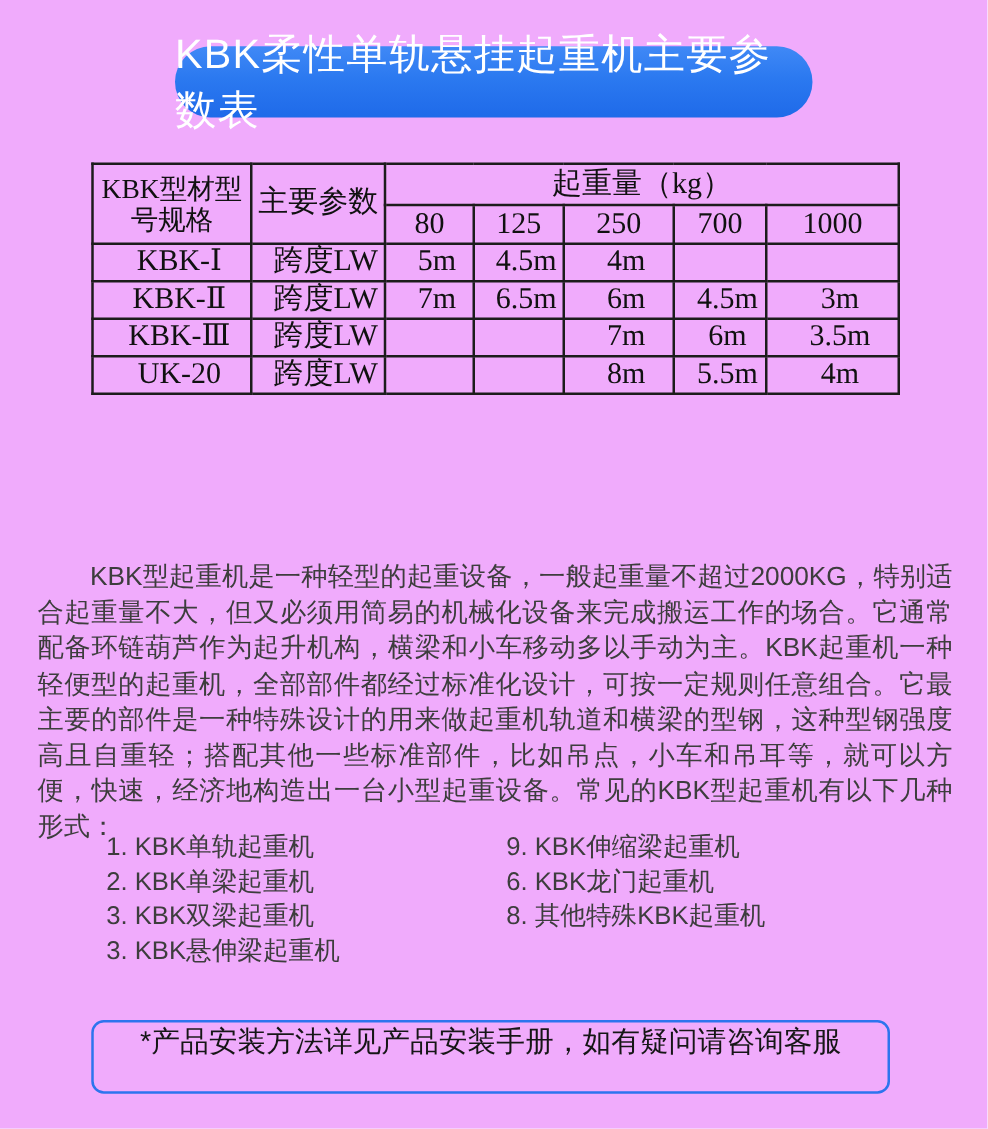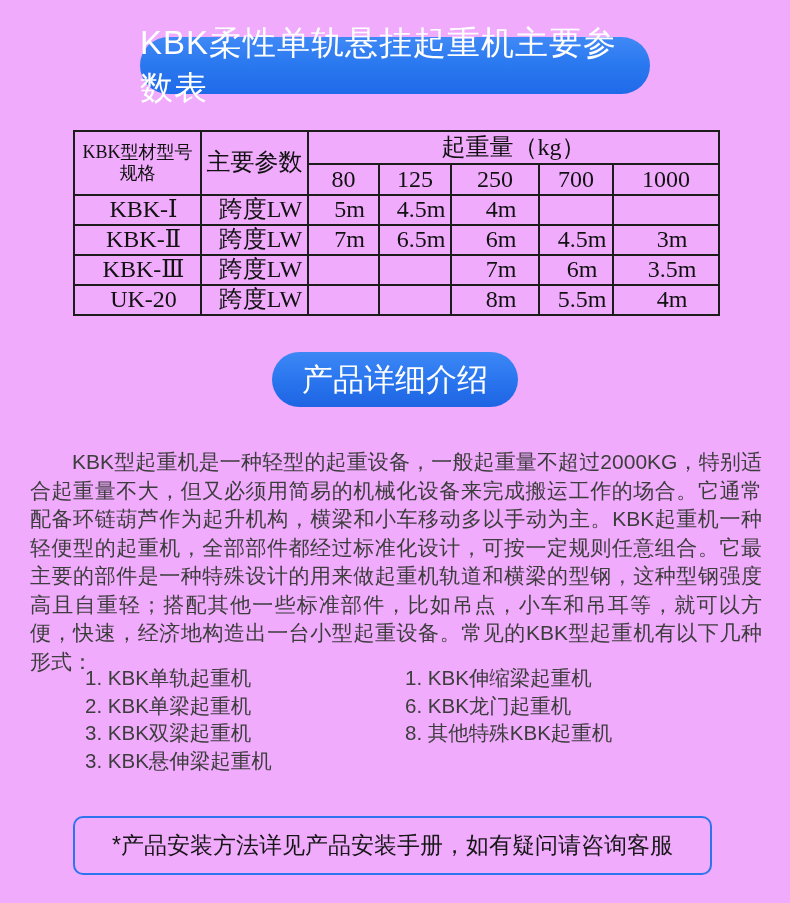--- a/index.html
+++ b/index.html
@@ -60,21 +60,21 @@
     color:#3d3d3d;
   }
   .types ul { margin:0; padding:0; list-style:none; }
   .types .col-left { width:320px; }
   .footer-note {
     position:absolute; top:816px; left:73px;
     width:639px; height:59px;
     box-sizing:border-box;
     border:2px solid var(--accent,#2d74ee);
     border-radius:10px;
-    display:flex; align-items:center; justify-content:center;
+    display:flex; justify-content:center;
     font-size:23px; color:#161616; font-weight:500;
   }
 </style>
 </head>
 <body>
 
 <div class="page">
 
   <div class="banner">
     <span>KBK柔性单轨悬挂起重机主要参数表</span>
@@ -85,21 +85,21 @@
       <col style="width:127px">
         <col style="width:107px">
       <col style="width:71px">
         <col style="width:72px">
         <col style="width:88px">
       <col style="width:74px">
         <col style="width:106px">
     </colgroup>
     <thead>
       <tr>
-        <th rowspan="2" style="font-size:18px">KBK型材型号规格</th>
+        <th rowspan="2" style="font-size:22px">KBK型材型号规格</th>
         <th rowspan="2" style="font-size:24px">主要参数</th>
         <th colspan="5" class="group-header">起重量（kg）</th>
       </tr>
       <tr class="cap-row">
         <th>80</th>
         <th>125</th>
         <th>250</th>
         <th>700</th>
         <th>1000</th>
       </tr>
@@ -137,35 +137,32 @@
         <td>跨度LW</td>
         <td></td>
         <td></td>
         <td>8m</td>
         <td>5.5m</td>
         <td>4m</td>
       </tr>
     </tbody>
   </table>
 
-  <button class="section-btn">
-    <span>产品详细介绍</span>
-  </button>
 
   <p class="intro">KBK型起重机是一种轻型的起重设备，一般起重量不超过2000KG，特别适合起重量不大，但又必须用简易的机械化设备来完成搬运工作的场合。它通常配备环链葫芦作为起升机构，横梁和小车移动多以手动为主。KBK起重机一种轻便型的起重机，全部部件都经过标准化设计，可按一定规则任意组合。它最主要的部件是一种特殊设计的用来做起重机轨道和横梁的型钢，这种型钢强度高且自重轻；搭配其他一些标准部件，比如吊点，小车和吊耳等，就可以方便，快速，经济地构造出一台小型起重设备。常见的KBK型起重机有以下几种形式：</p>
 
   <div class="types">
     <ul class="col-left">
       <li>1. KBK单轨起重机</li>
       <li>2. KBK单梁起重机</li>
       <li>3. KBK双梁起重机</li>
       <li>3. KBK悬伸梁起重机</li>
     </ul>
     <ul class="col-right">
-      <li>1. KBK伸缩梁起重机</li>
+      <li>9. KBK伸缩梁起重机</li>
       <li>6. KBK龙门起重机</li>
       <li>8. 其他特殊KBK起重机</li>
     </ul>
   </div>
 
   <div class="footer-note">
     <span>*产品安装方法详见产品安装手册，如有疑问请咨询客服</span>
   </div>
 
 </div>

